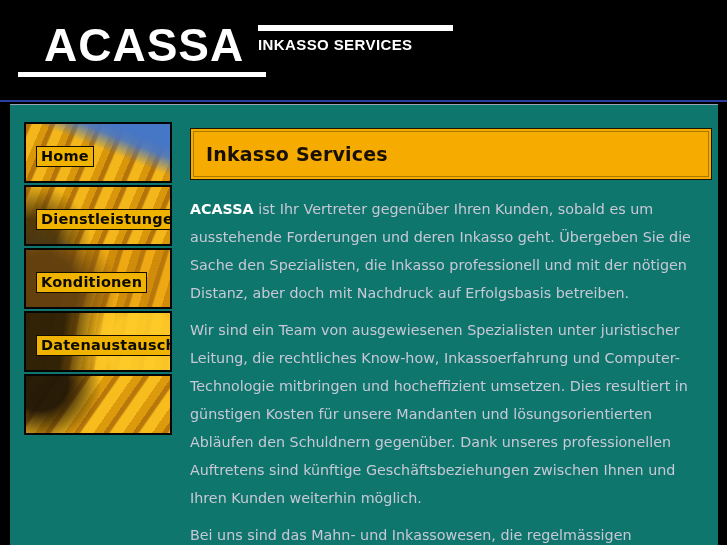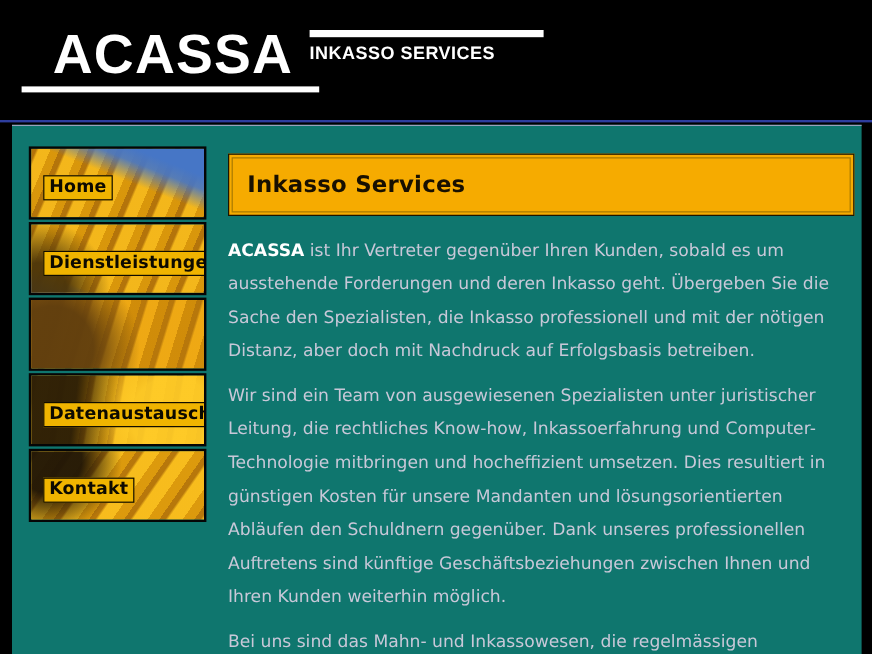--- a/index.html
+++ b/index.html
@@ -117,28 +117,28 @@
         <a class="nav-cell bg1">
     <span class="sunflower"></span>
     <span class="nav-label">Home</span>
   </a>
         <a class="nav-cell bg2">
     <span class="sunflower"></span>
     <span class="nav-label">Dienstleistungen</span>
   </a>
         <a class="nav-cell bg3">
     <span class="sunflower"></span>
+    <span class="nav-label">Konditionen</span>
   </a>
         <a class="nav-cell bg4">
     <span class="sunflower"></span>
     <span class="nav-label">Datenaustausch</span>
   </a>
         <a class="nav-cell bg6">
     <span class="sunflower"></span>
-    <span class="nav-label">Kontakt</span>
   </a>
       </nav>
 
     <main class="content">
       <div class="title-box">
         <h1>Inkasso Services</h1>
       </div>
       <div class="body-text" id="paragraphs">
           <p><strong>ACASSA</strong> ist Ihr Vertreter gegenüber Ihren Kunden, sobald es um ausstehende Forderungen und deren Inkasso geht. Übergeben Sie die Sache den Spezialisten, die Inkasso professionell und mit der nötigen Distanz, aber doch mit Nachdruck auf Erfolgsbasis betreiben.</p>
           <p>Wir sind ein Team von ausgewiesenen Spezialisten unter juristischer Leitung, die rechtliches Know-how, Inkassoerfahrung und Computer-Technologie mitbringen und hocheffizient umsetzen. Dies resultiert in günstigen Kosten für unsere Mandanten und lösungsorientierten Abläufen den Schuldnern gegenüber. Dank unseres professionellen Auftretens sind künftige Geschäftsbeziehungen zwischen Ihnen und Ihren Kunden weiterhin möglich.</p>

